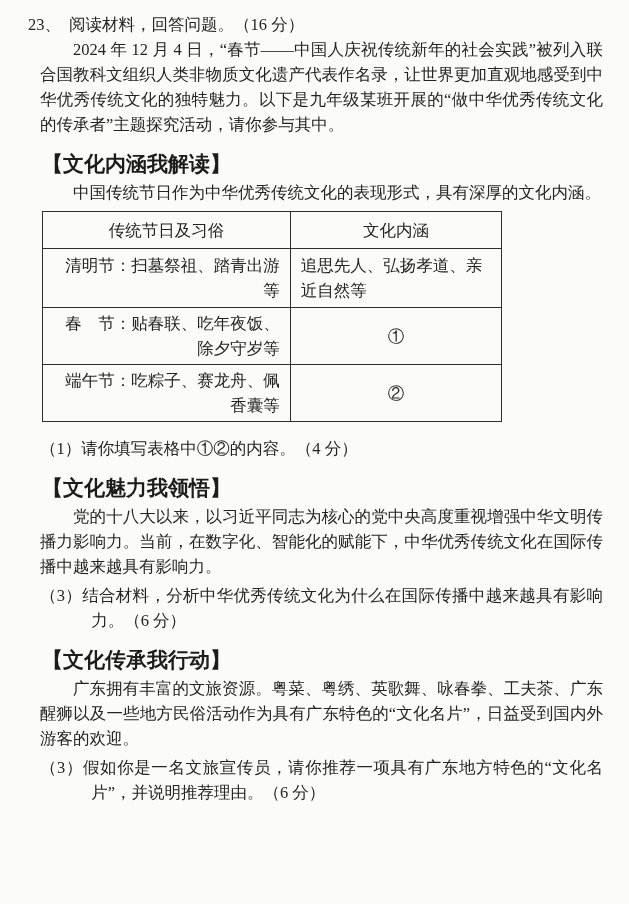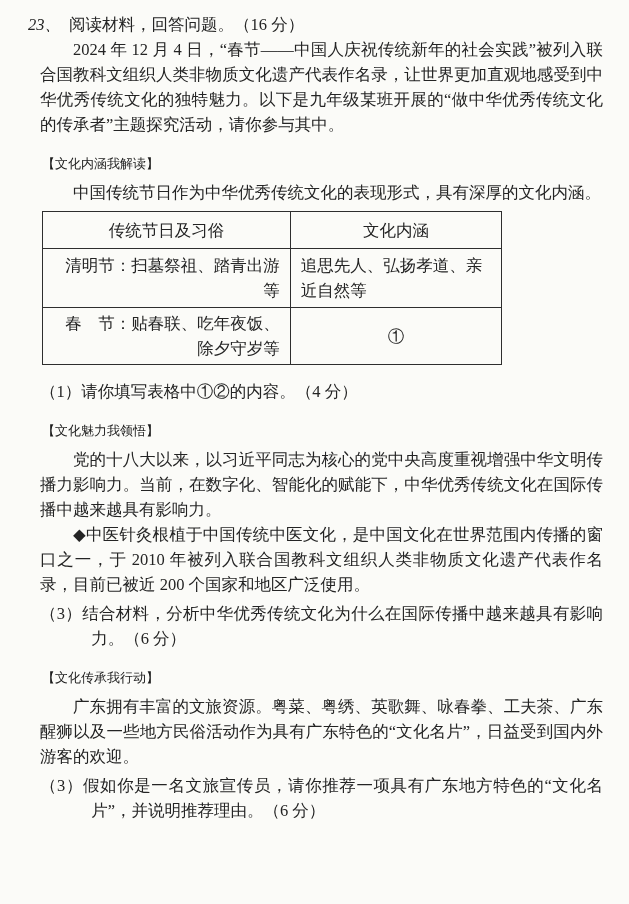--- a/index.html
+++ b/index.html
@@ -6,26 +6,26 @@
   .page{
     width:629px;height:904px;box-sizing:border-box;
     background:#fbfbf8;
     padding:12px 26px 0 28px;
     font-family:"Liberation Serif","DejaVu Serif",serif;
     font-size:16.5px;line-height:25px;color:#242424;
     overflow:hidden;margin:0 auto;
   }
   p{margin:0;text-align:justify;}
   .q-head{white-space:nowrap;}
-  .q-head .num{margin-right:8px;font-style:italic;}
+  .q-head .num{margin-right:8px;}
   .content{margin-left:12px;}
   .indent{text-indent:2em;}
   .sec-heading{
     font-family:"Liberation Sans","DejaVu Sans",sans-serif;
-    font-weight:400;font-size:13px;line-height:25px;
+    font-weight:700;font-size:21px;line-height:25px;
     margin:14px 0 4px 2px;color:#1c1c1c;
   }
   table.culture{
     width:460px;border-collapse:collapse;margin:6px 0 8px 2px;
     table-layout:fixed;
   }
   table.culture td,table.culture th{
     border:1.6px solid #2e2e2e;
     padding:3px 10px;vertical-align:middle;
     font-weight:normal;font-size:16.5px;line-height:25px;
@@ -64,28 +64,31 @@
         <th class="hdr">文化内涵</th>
       </tr>
       <tr class="r1">
         <td class="festival">清明节：扫墓祭祖、踏青出游等</td>
         <td>追思先人、弘扬孝道、亲近自然等</td>
       </tr>
       <tr class="r2">
         <td class="festival">春　节：贴春联、吃年夜饭、除夕守岁等</td>
         <td class="center">①</td>
       </tr>
+      <tr class="r3">
+        <td class="festival">端午节：吃粽子、赛龙舟、佩香囊等</td>
+        <td class="center">②</td>
+      </tr>
     </tbody>
       </table>
 
     <p class="subq">（1）请你填写表格中①②的内容。（4 分）</p>
 
     <div class="sec-heading">【文化魅力我领悟】</div>
     <p class="indent">党的十八大以来，以习近平同志为核心的党中央高度重视增强中华文明传播力影响力。当前，在数字化、智能化的赋能下，中华优秀传统文化在国际传播中越来越具有影响力。</p>
-    <p class="indent">◆中医针灸根植于中国传统中医文化，是中国文化在世界范围内传播的窗口之一，于 2010 年被列入联合国教科文组织人类非物质文化遗产代表作名录，目前已被近 200 个国家和地区广泛使用。</p>
     <p class="subq tight">（3）结合材料，分析中华优秀传统文化为什么在国际传播中越来越具有影响力。（6 分）</p>
 
     <div class="sec-heading">【文化传承我行动】</div>
     <p class="indent">广东拥有丰富的文旅资源。粤菜、粤绣、英歌舞、咏春拳、工夫茶、广东醒狮以及一些地方民俗活动作为具有广东特色的“文化名片”，日益受到国内外游客的欢迎。</p>
     <p class="subq tight">（3）假如你是一名文旅宣传员，请你推荐一项具有广东地方特色的“文化名片”，并说明推荐理由。（6 分）</p>
 
   </div>
 </div>
 
 </body></html>

